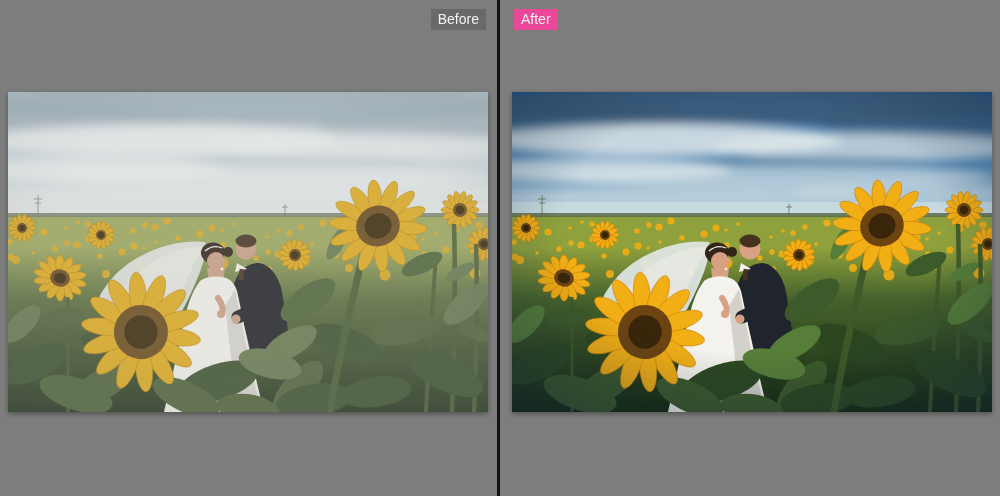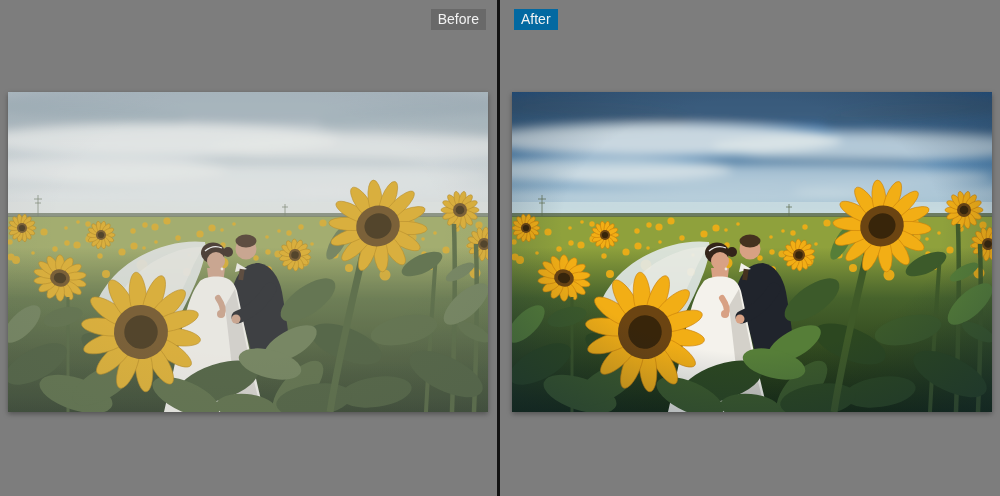--- a/index.html
+++ b/index.html
@@ -20,21 +20,21 @@
   .l1{fill:var(--leaf-1);} .l2{fill:var(--leaf-2);} .l3{fill:var(--leaf-3);}
   .stemline{stroke:var(--stem);fill:none;}
 </style>
 </head>
 <body>
 
 <div class="stage" style="background: rgb(125, 125, 125);">
   <div class="divider" style="background: rgb(18, 18, 18);"></div>
 
   <div class="tag before" style="background: rgb(105, 105, 105); color: rgb(242, 242, 242);">Before</div>
-  <div class="tag after" style="background: #0369a1; color: rgb(242, 242, 242);">After</div>
+  <div class="tag after" style="background: #ec4899; color: rgb(242, 242, 242);">After</div>
 
   <div class="photo before" title="Bride and groom embracing in a sunflower field, flat pale washed-out colors" style="--sky-top: #a9b6be; --sky-mid: #c7d0d4; --sky-low: #dadedb; --cloud-dark: #98a8b1; --cloud-light: #e4e7e6; --treeline: #707a66; --field-far: #99a45f; --field-mid: #5d7042; --field-dark: #2c3b24; --petal: #d7a726; --petal-deep: #b08215; --disc: #6b4e20; --disc-dark: #3e2e12; --leaf-1: #53663e; --leaf-2: #435634; --leaf-3: #687951; --stem: #4d6038; --suit: #26282c; --skin: #c49c84; --hair: #3a2b21; --hair-g: #4a382a; --dress: #e8e6e0; --dress-shade: #b9b7b0; --veil: #dcdfde; --haze-opacity: 0.12; --vignette-opacity: 0.08;">
 <svg class="scene" viewBox="0 0 480 320" preserveAspectRatio="none">
   <defs>
     <linearGradient id="sky-before" x1="0" y1="0" x2="0" y2="1">
       <stop offset="0" style="stop-color:var(--sky-top)"></stop>
       <stop offset="0.55" style="stop-color:var(--sky-mid)"></stop>
       <stop offset="1" style="stop-color:var(--sky-low)"></stop>
     </linearGradient>
     <linearGradient id="field-before" x1="0" y1="0" x2="0" y2="1">

